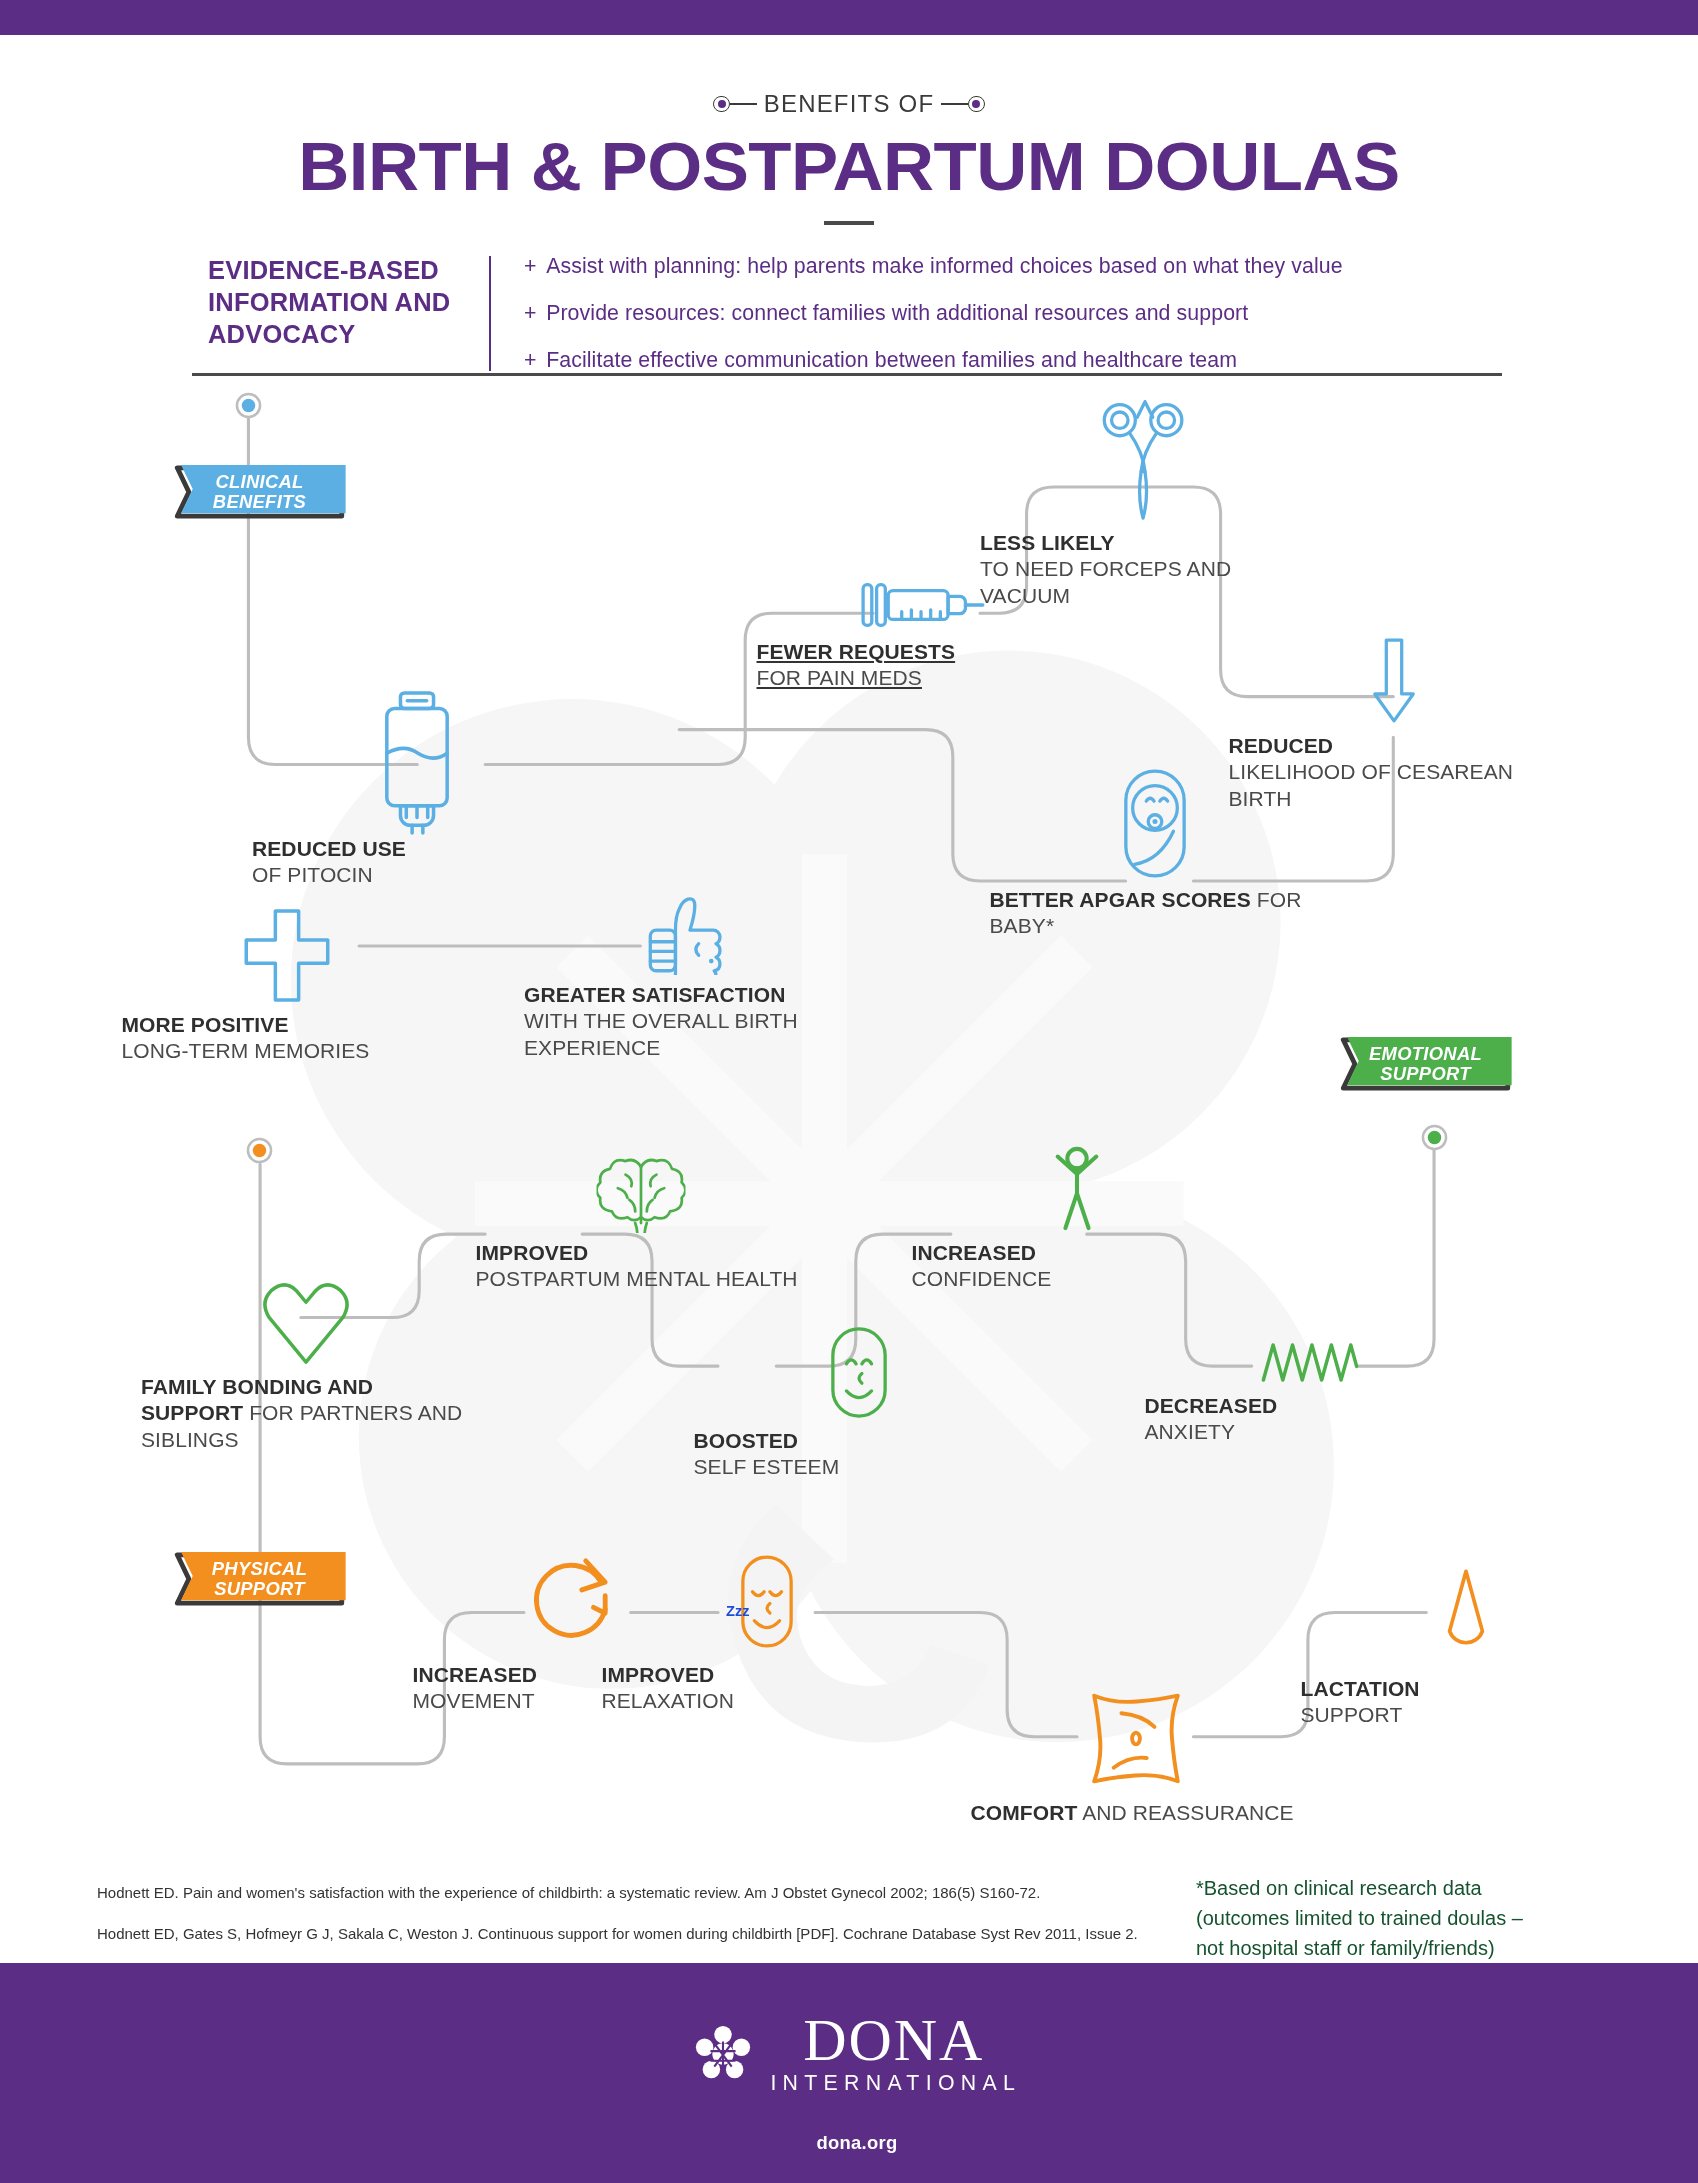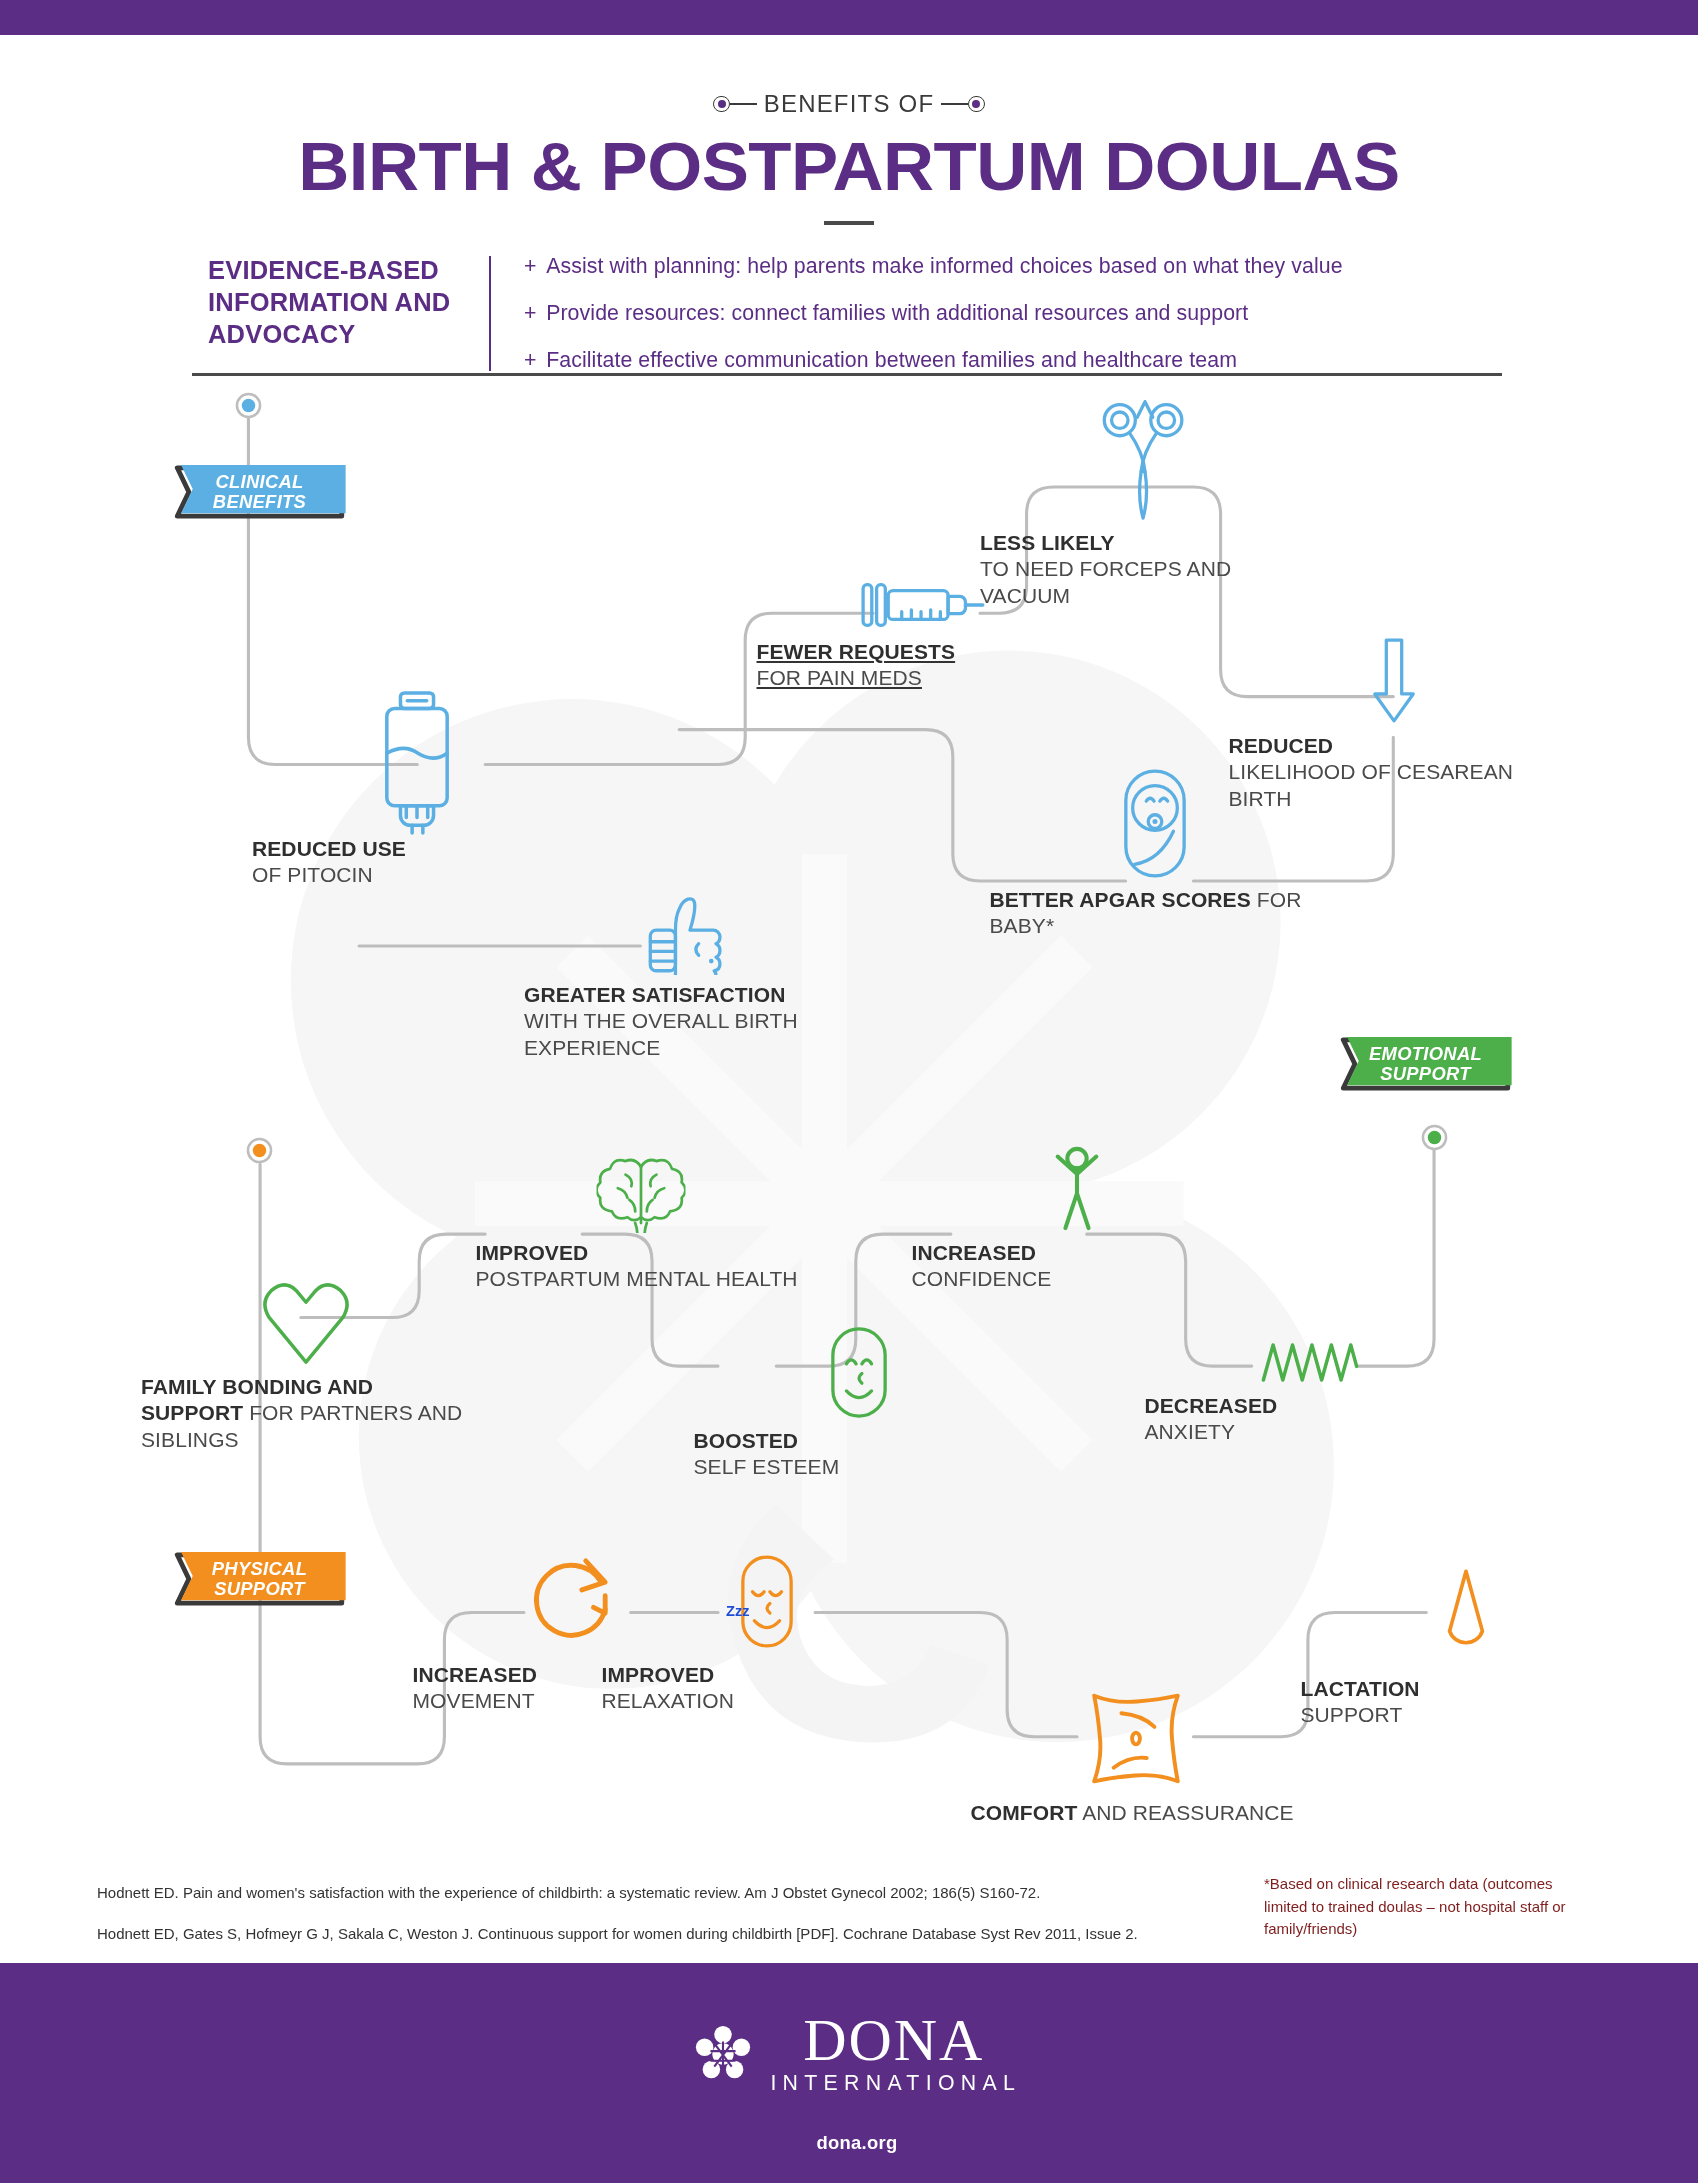--- a/index.html
+++ b/index.html
@@ -91,22 +91,22 @@
     letter-spacing:0.1px;
   }
   .node .cap b { font-weight:bold; color:#2f2f2f; }
   .node .cap .reg { font-weight:400; color:#4a4a4a; }
   .node .ico { position:absolute; left:50%; transform:translateX(-50%); }
 
   
   .refs { position:absolute; left:97px; top:1883px; width:1145px; }
   .refs .r { font-size:15px; color:#333; line-height:1.3; margin-bottom:21.3px; }
   .starnote {
-    position:absolute; left:1264px; top:1873px; width:330px;
-    font-size:15px; color:#7f1d1d; line-height:1.5;
+    position:absolute; left:1196px; top:1873px; width:330px;
+    font-size:20px; color:#14532d; line-height:1.5;
   }
 
   
   .dona-wrap {
     position:absolute; left:8px; top:2012px; width:1698px;
     display:flex; flex-direction:column; align-items:center;
   }
   .dona-row { display:flex; align-items:center; gap:13.6px; }
   .dona-text { display:flex; flex-direction:column; align-items:center; }
   .dona-name {
@@ -356,20 +356,29 @@
         <path d="M56 52 q-6 6 0 12"></path>
         <circle cx="69" cy="70" r="2.4" fill="#5BAFE3" stroke="none"></circle>
       </g>
     </svg>
     <div class="cap" style="top:89px;">
       <b>GREATER SATISFACTION</b><br>
       <span class="reg">WITH THE OVERALL BIRTH EXPERIENCE</span>
     </div>
   </div>
 
+  <div class="node" style="left:175px; top:907px; width:223px; height:175px;">
+    <svg class="ico" style="top:0; width:97px; height:97px;" viewBox="0 0 100 100">
+      <path d="M38 4 h24 v30 h30 v24 h-30 v38 h-24 v-38 h-30 v-24 h30 z" fill="none" stroke="#5BAFE3" stroke-width="3.6" stroke-linejoin="round"></path>
+    </svg>
+    <div class="cap" style="top:105px;">
+      <b>MORE POSITIVE</b><br>
+      <span class="reg">LONG-TERM MEMORIES</span>
+    </div>
+  </div>
 
   <div class="node" style="left:175px; top:1281px; width:262px; height:194px;">
     <svg class="ico" style="top:0; width:89px; height:85px;" viewBox="0 0 92 88">
       <path d="M46 84 L8 38 Q-2 22 10 10 Q24 -2 36 10 L46 22 L56 10 Q68 -2 82 10 Q94 22 84 38 Z" fill="none" stroke="#4CAF4A" stroke-width="3.6" stroke-linejoin="round"></path>
     </svg>
     <div class="cap" style="top:93px;">
       <b>FAMILY BONDING AND SUPPORT</b>
       <span class="reg">FOR PARTNERS AND SIBLINGS</span>
     </div>
   </div>

